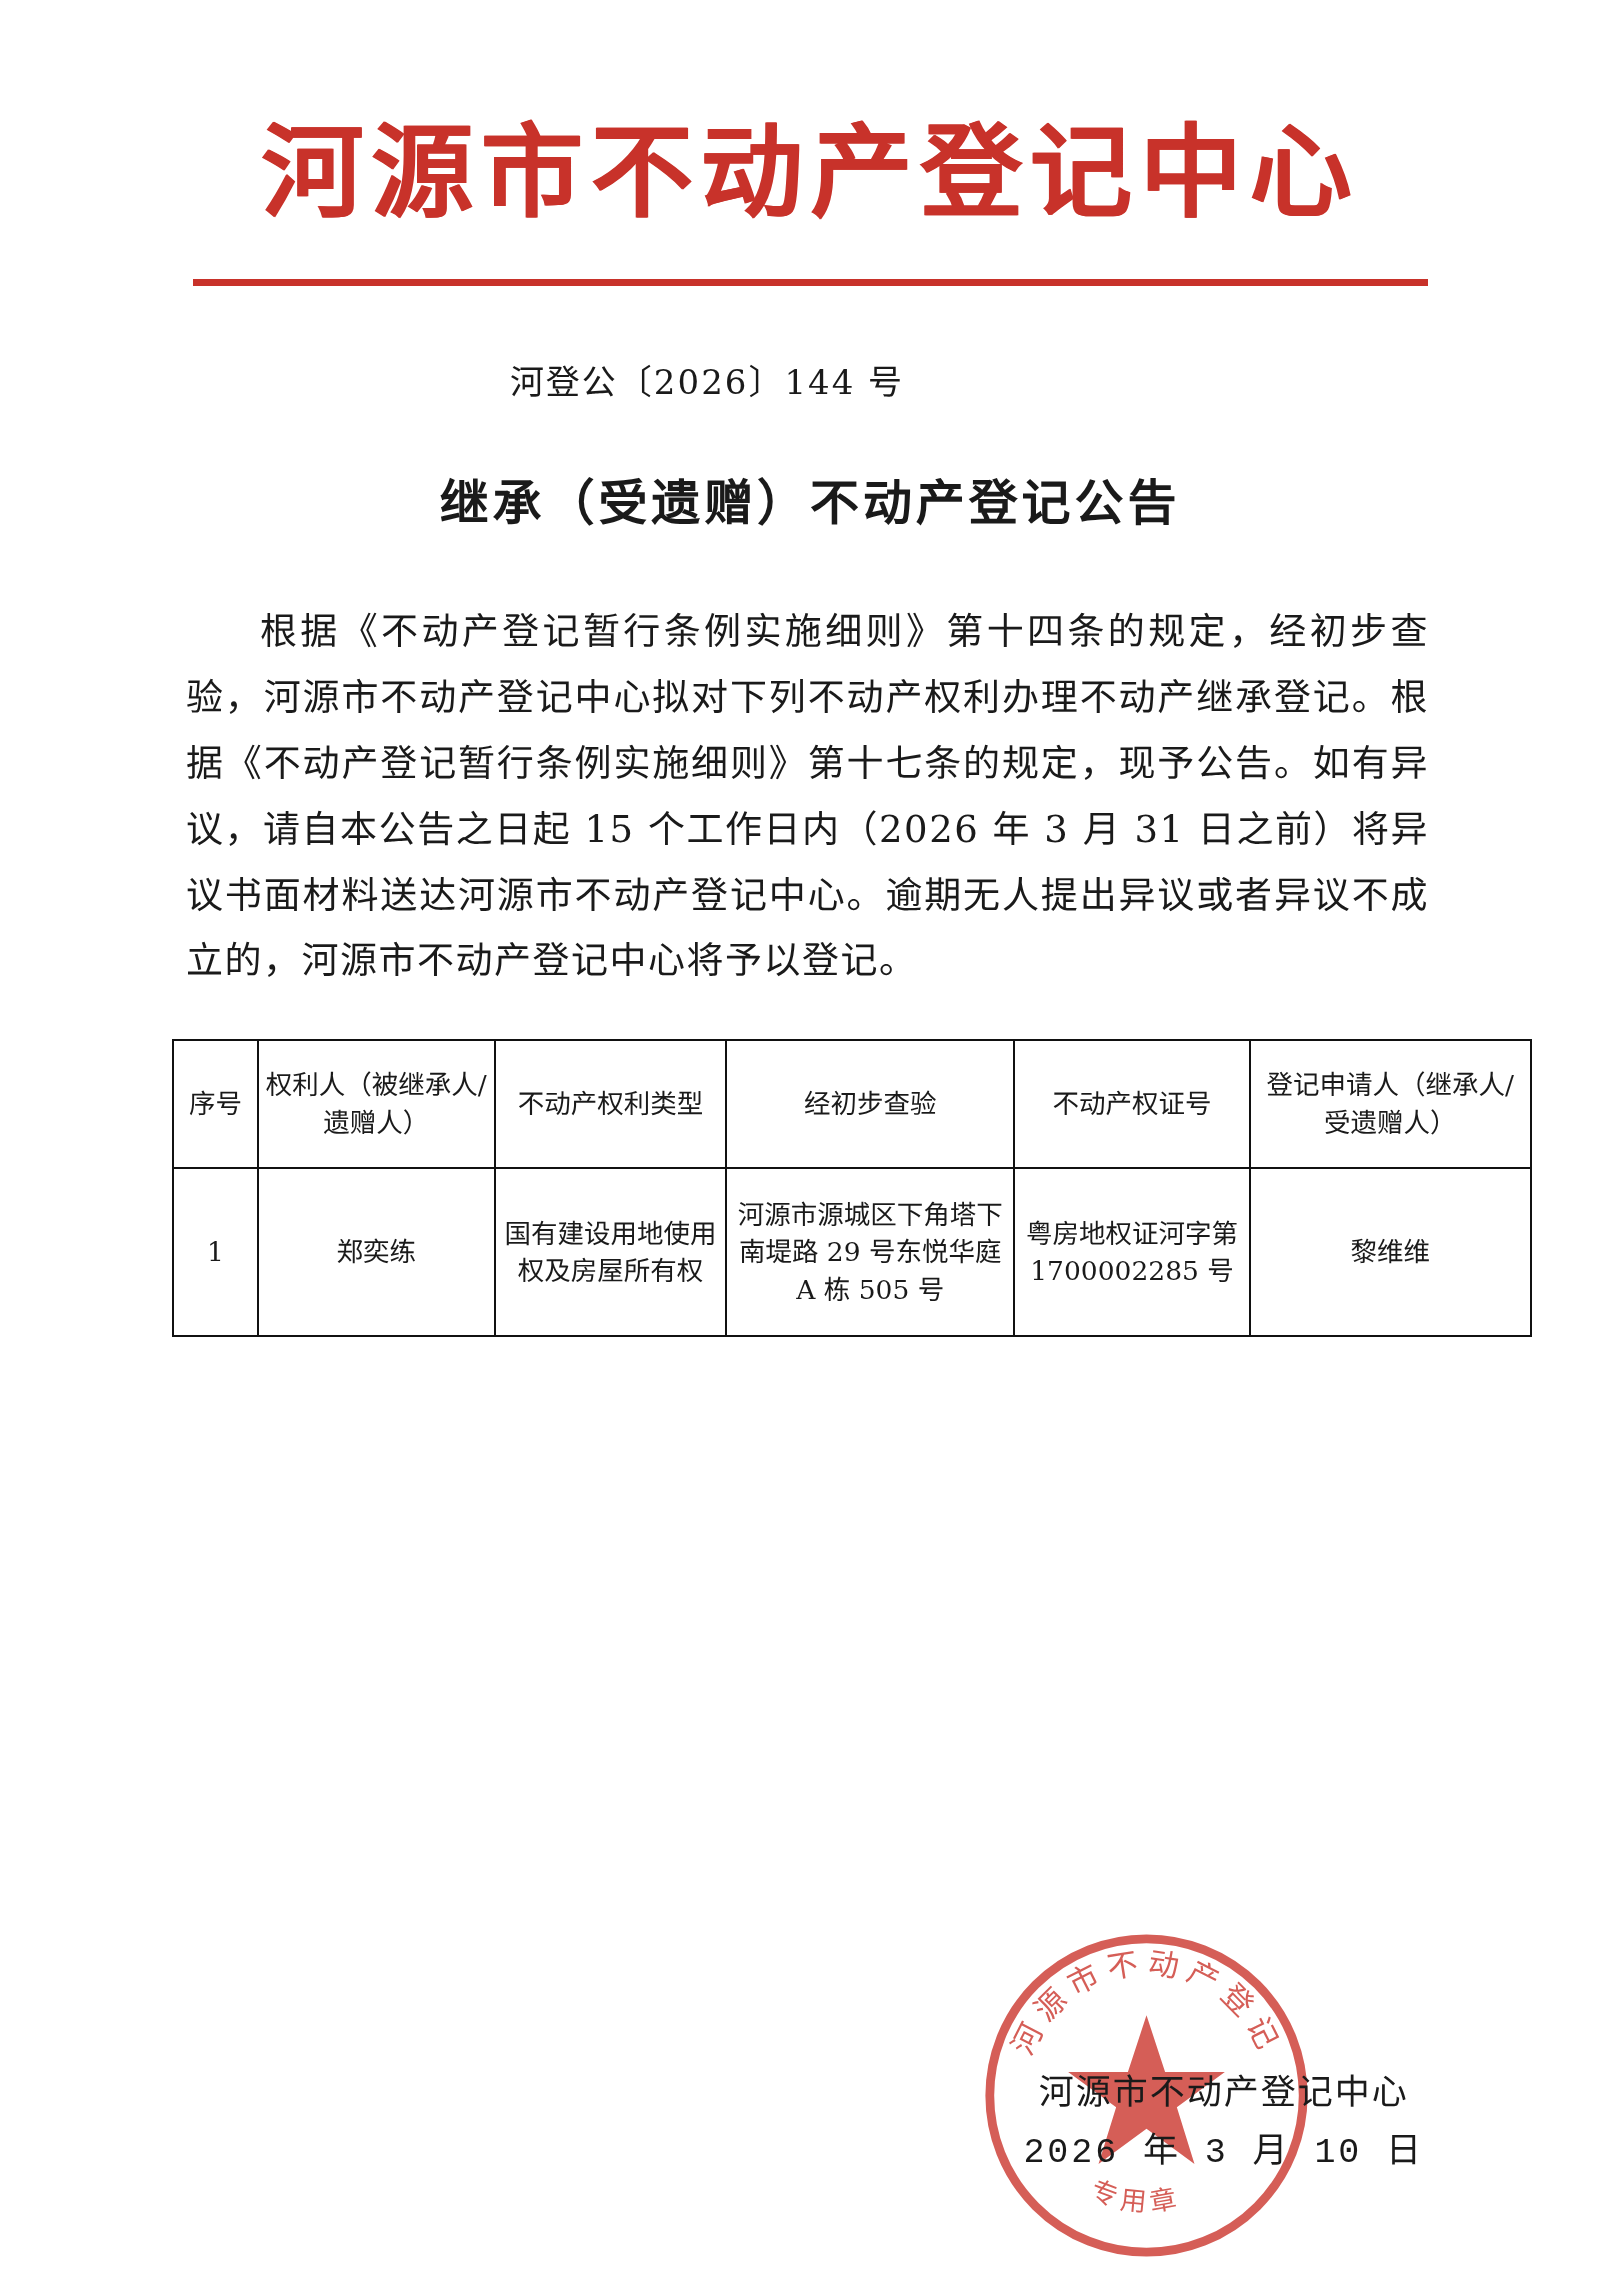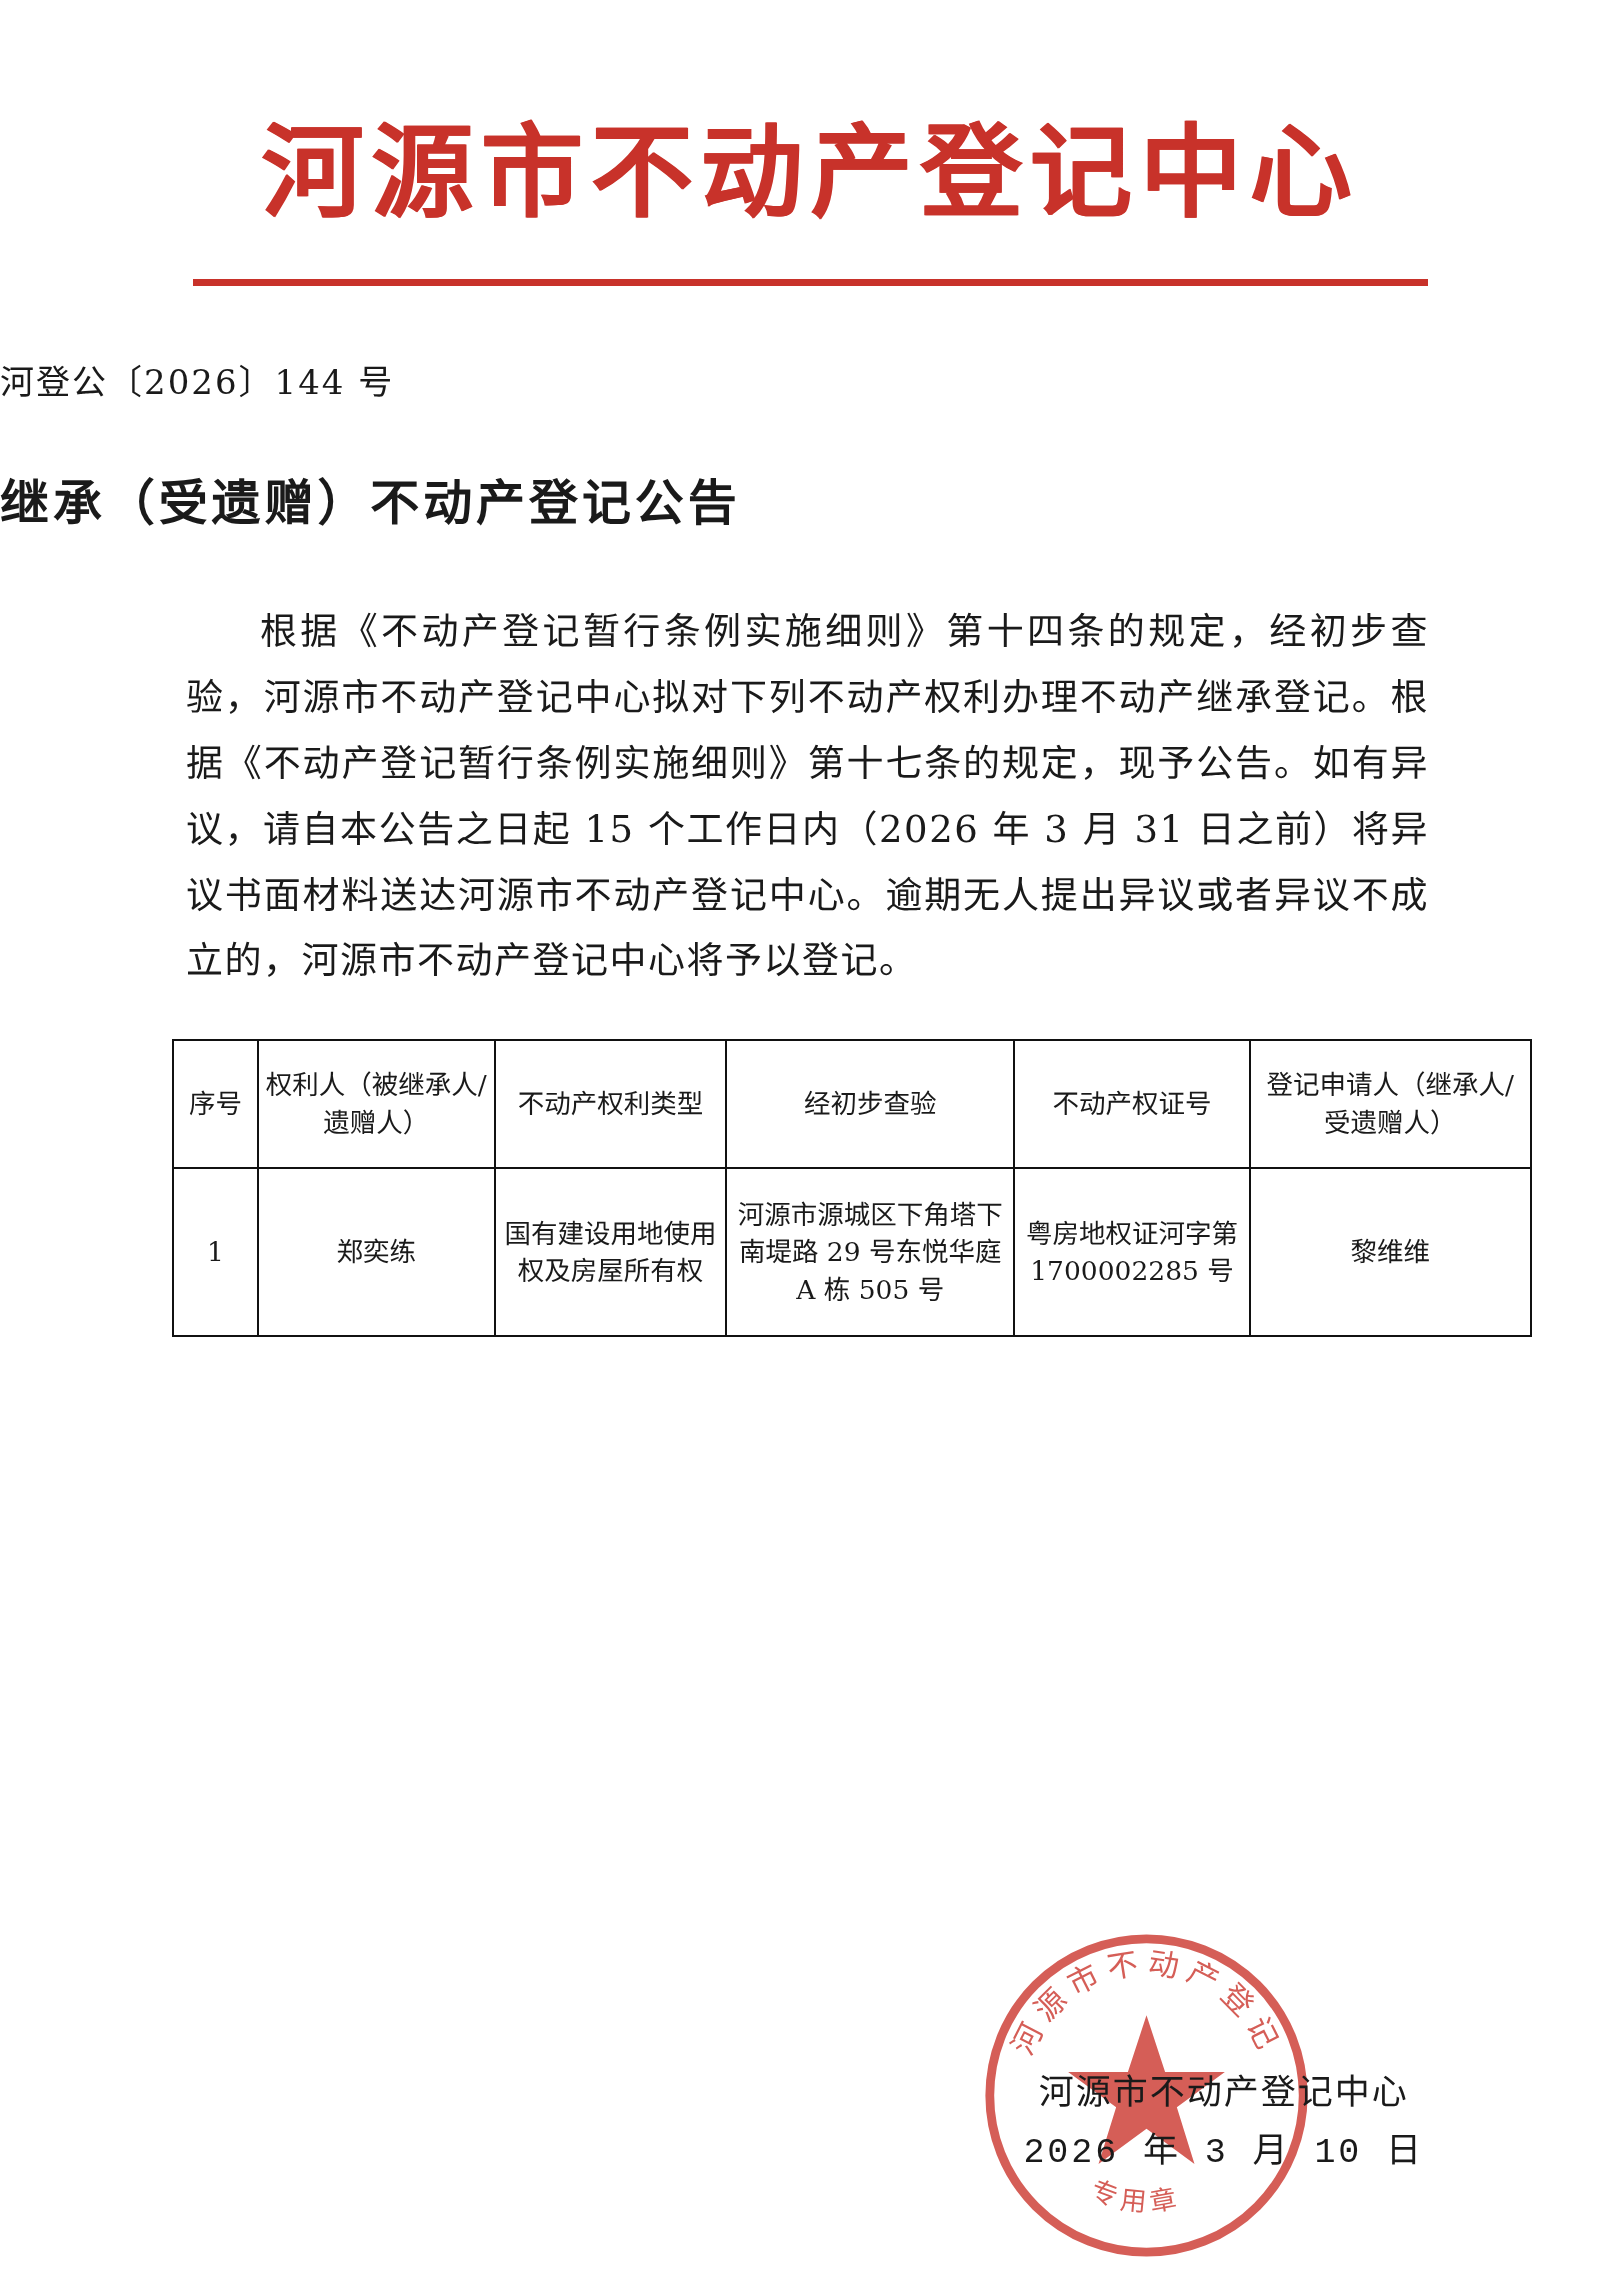--- a/index.html
+++ b/index.html
@@ -41,30 +41,31 @@
   .masthead-rule {
     width: 1235px;
     height: 6.9px;
     background: #c8322a;
     margin: 49px auto 0 auto;
   }
 
   
   .doc-number {
     margin: 69px 0 0 0;
-    text-align: left;
+    text-align: center;
     padding-right: 206px;
     font-size: 34px;
     letter-spacing: 2px;
     font-family: "DejaVu Serif", "Liberation Serif", serif;
   }
 
   
   .doc-title {
     margin-top: 59px;
+    text-align: center;
     font-size: 49px;
     font-weight: bold;
     letter-spacing: 3.9px;
     font-family: "DejaVu Sans", "Liberation Sans", sans-serif;
   }
 
   
   .body-text {
     margin: 65px 191px 0 186px;
     font-size: 37px;

